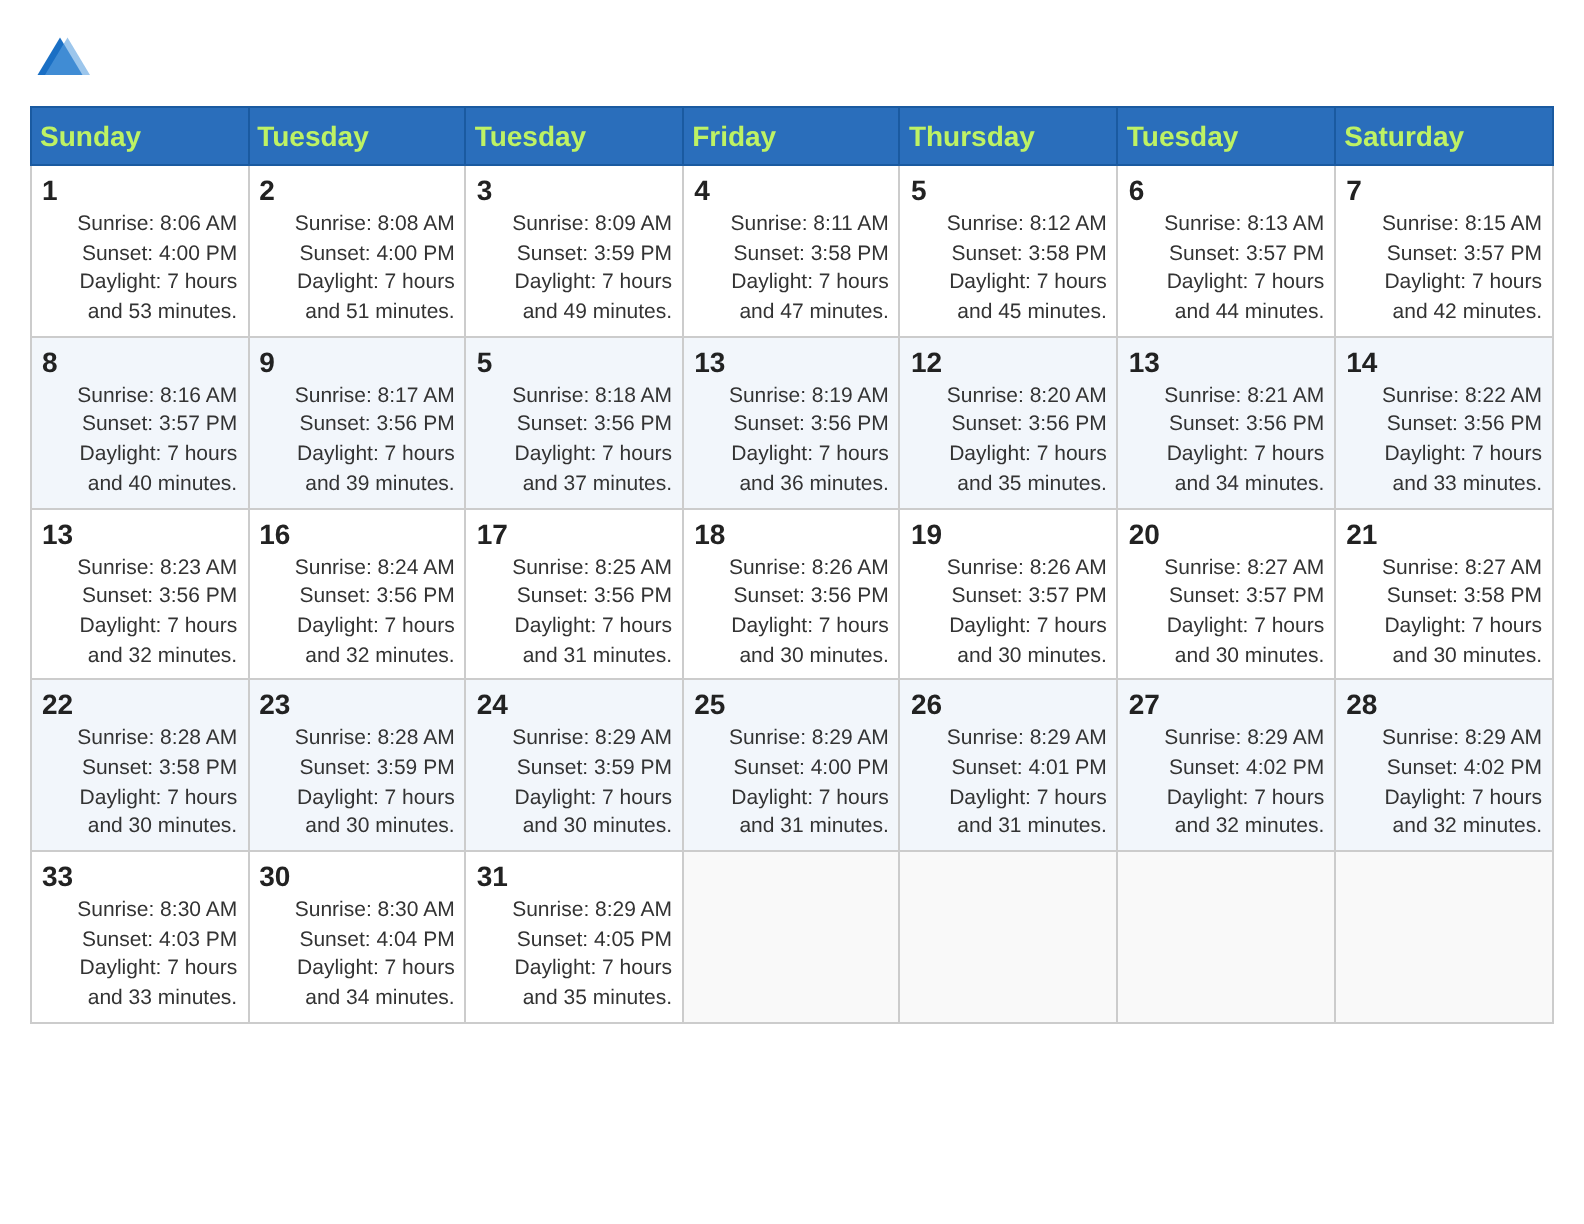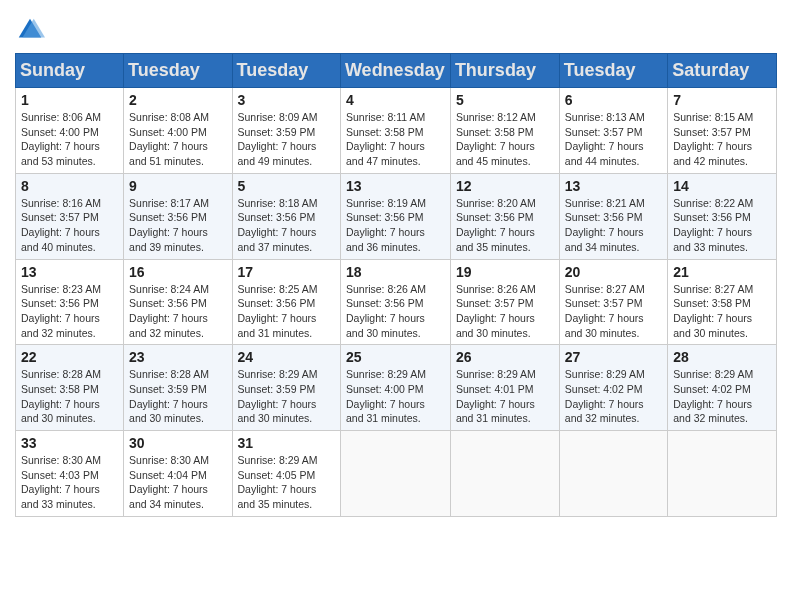--- a/index.html
+++ b/index.html
@@ -53,24 +53,24 @@
       font-size: 16px;
       color: #555;
     }
     .calendar {
       width: 100%;
       border-collapse: collapse;
       font-size: 10.5px;
     }
     .calendar th {
       background-color: #2a6ebb;
-      color: #e5e5e5;
+      color: #bef264;
       padding: 6px 4px;
       text-align: left;
-      font-size: 18px;
+      font-size: 14px;
       font-weight: bold;
       border: 1px solid #1a5aa0;
     }
     .calendar td {
       vertical-align: top;
       border: 1px solid #ccc;
       padding: 4px 5px;
       width: 110px;
       min-height: 80px;
       background: #fff;
@@ -82,20 +82,21 @@
       font-size: 14px;
       font-weight: bold;
       color: #222;
       display: block;
       margin-bottom: 2px;
     }
     .day-info {
       color: #333;
       line-height: 1.4;
       font-size: 10.5px;
+      text-align: right;
     }
     .empty-cell {
       background: #f9f9f9 !important;
     }
   </style>
 </head>
 <body>
 
 <div class="header-area">
   <div class="logo">
@@ -113,21 +114,21 @@
     <div class="location"></div>
   </div>
 </div>
 
 <table class="calendar">
   <thead>
     <tr>
     <th>Sunday</th>
         <th>Tuesday</th>
         <th>Tuesday</th>
-        <th>Wednesday</th>
+        <th>Friday</th>
         <th>Thursday</th>
         <th>Tuesday</th>
         <th>Saturday</th>
       </tr>
   </thead>
   <tbody id="calendar-body">
   <tr>
         <td>
           <span class="day-number">1</span>
           <div class="day-info">

